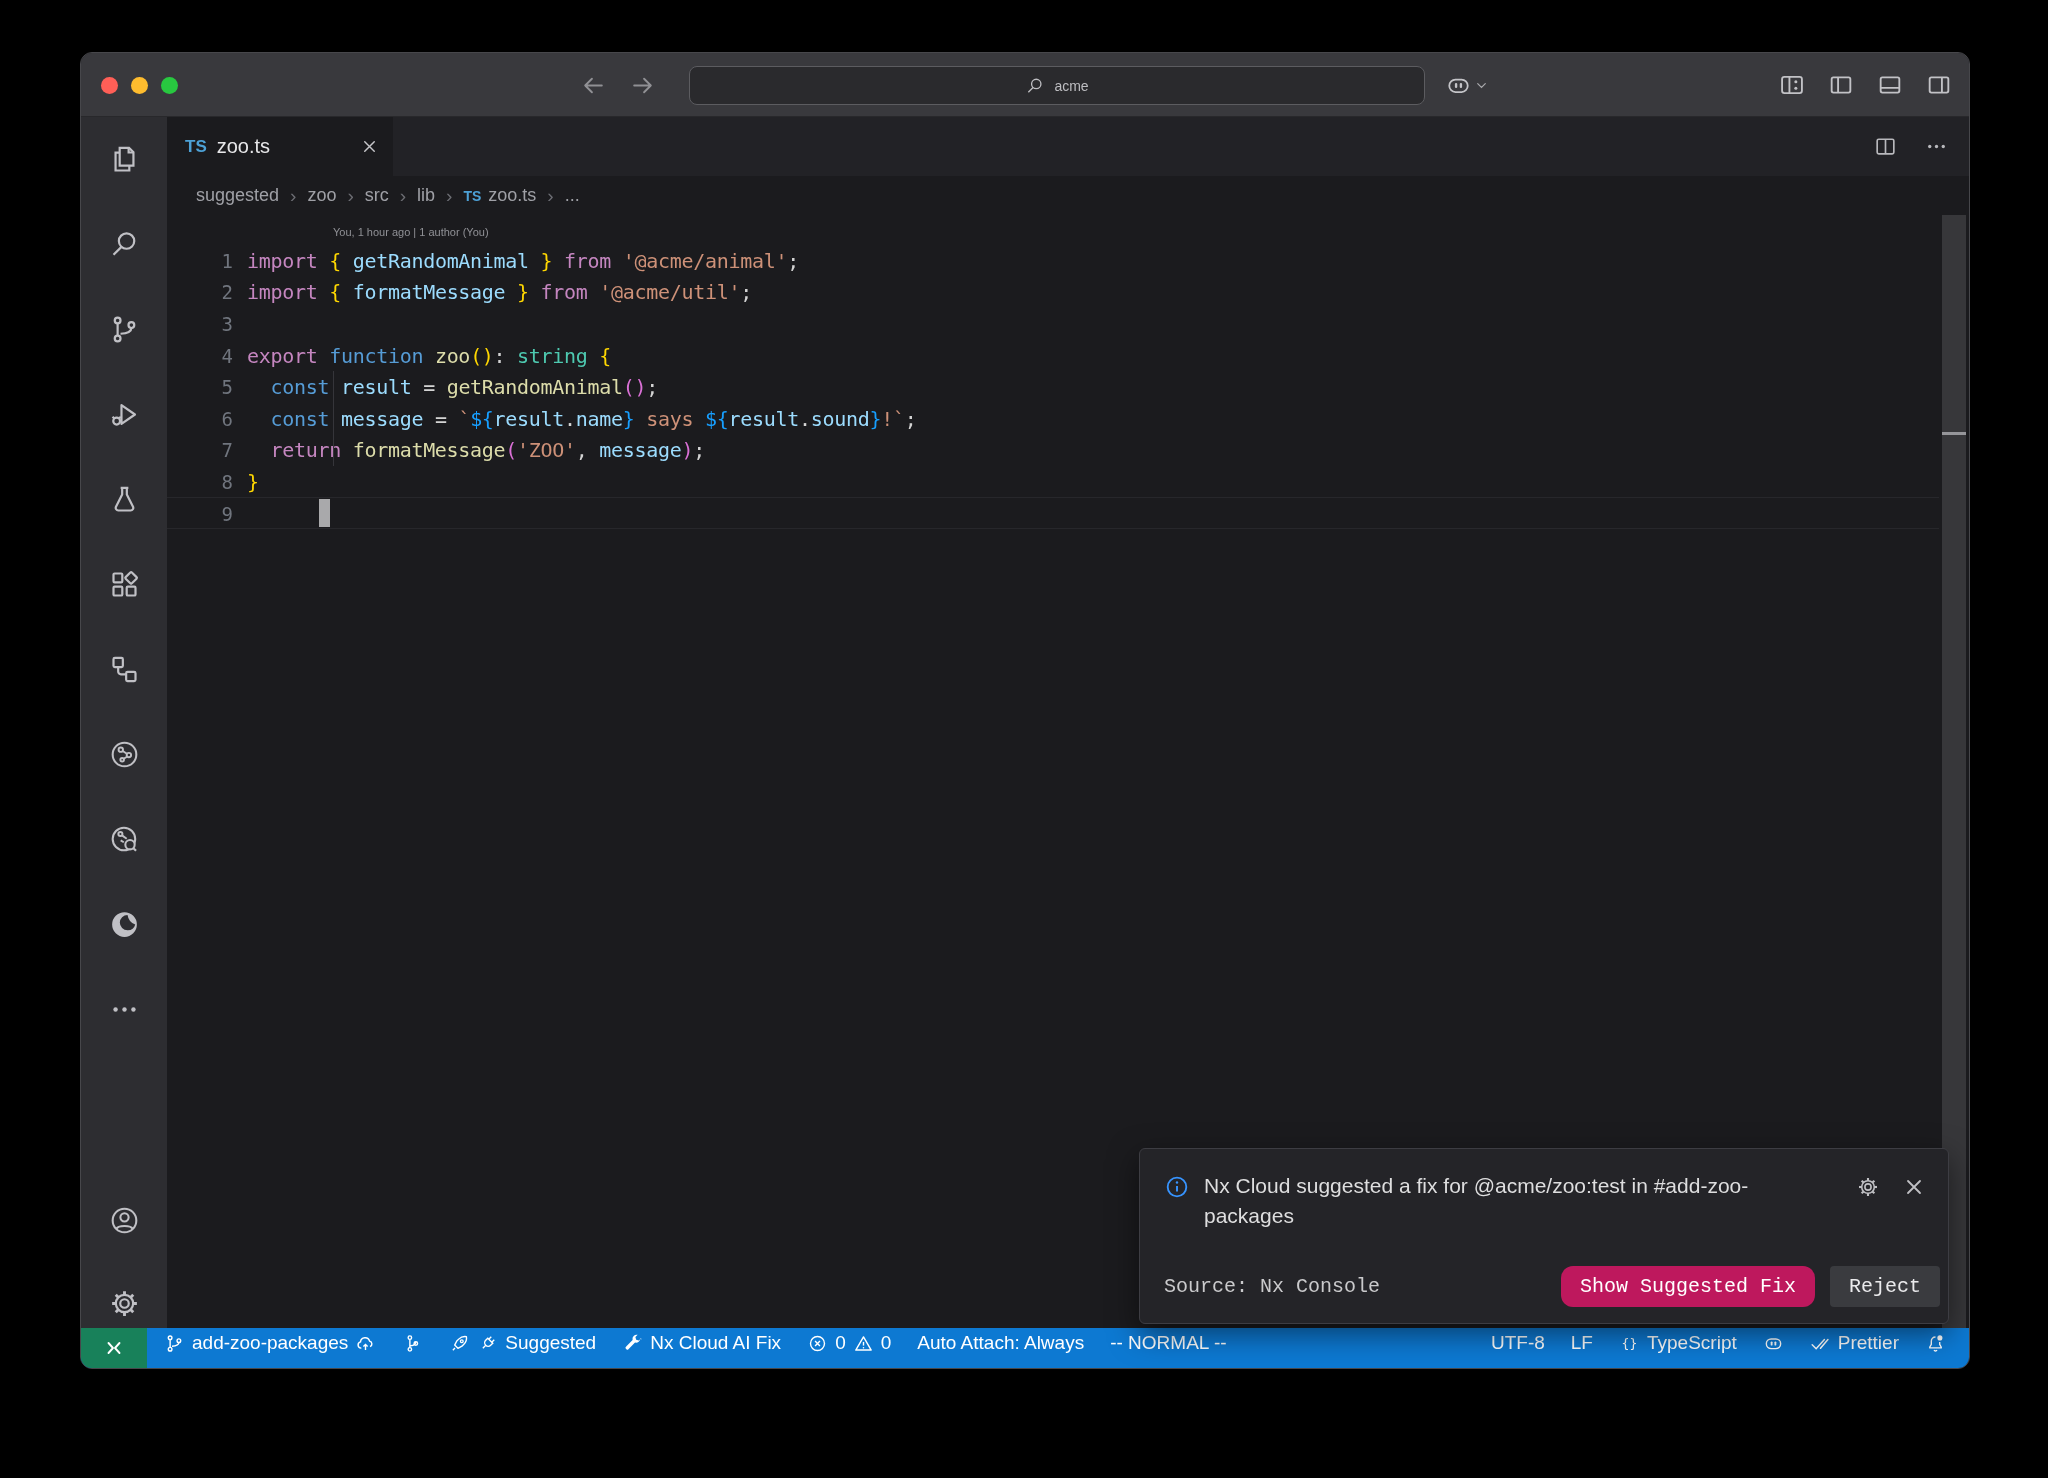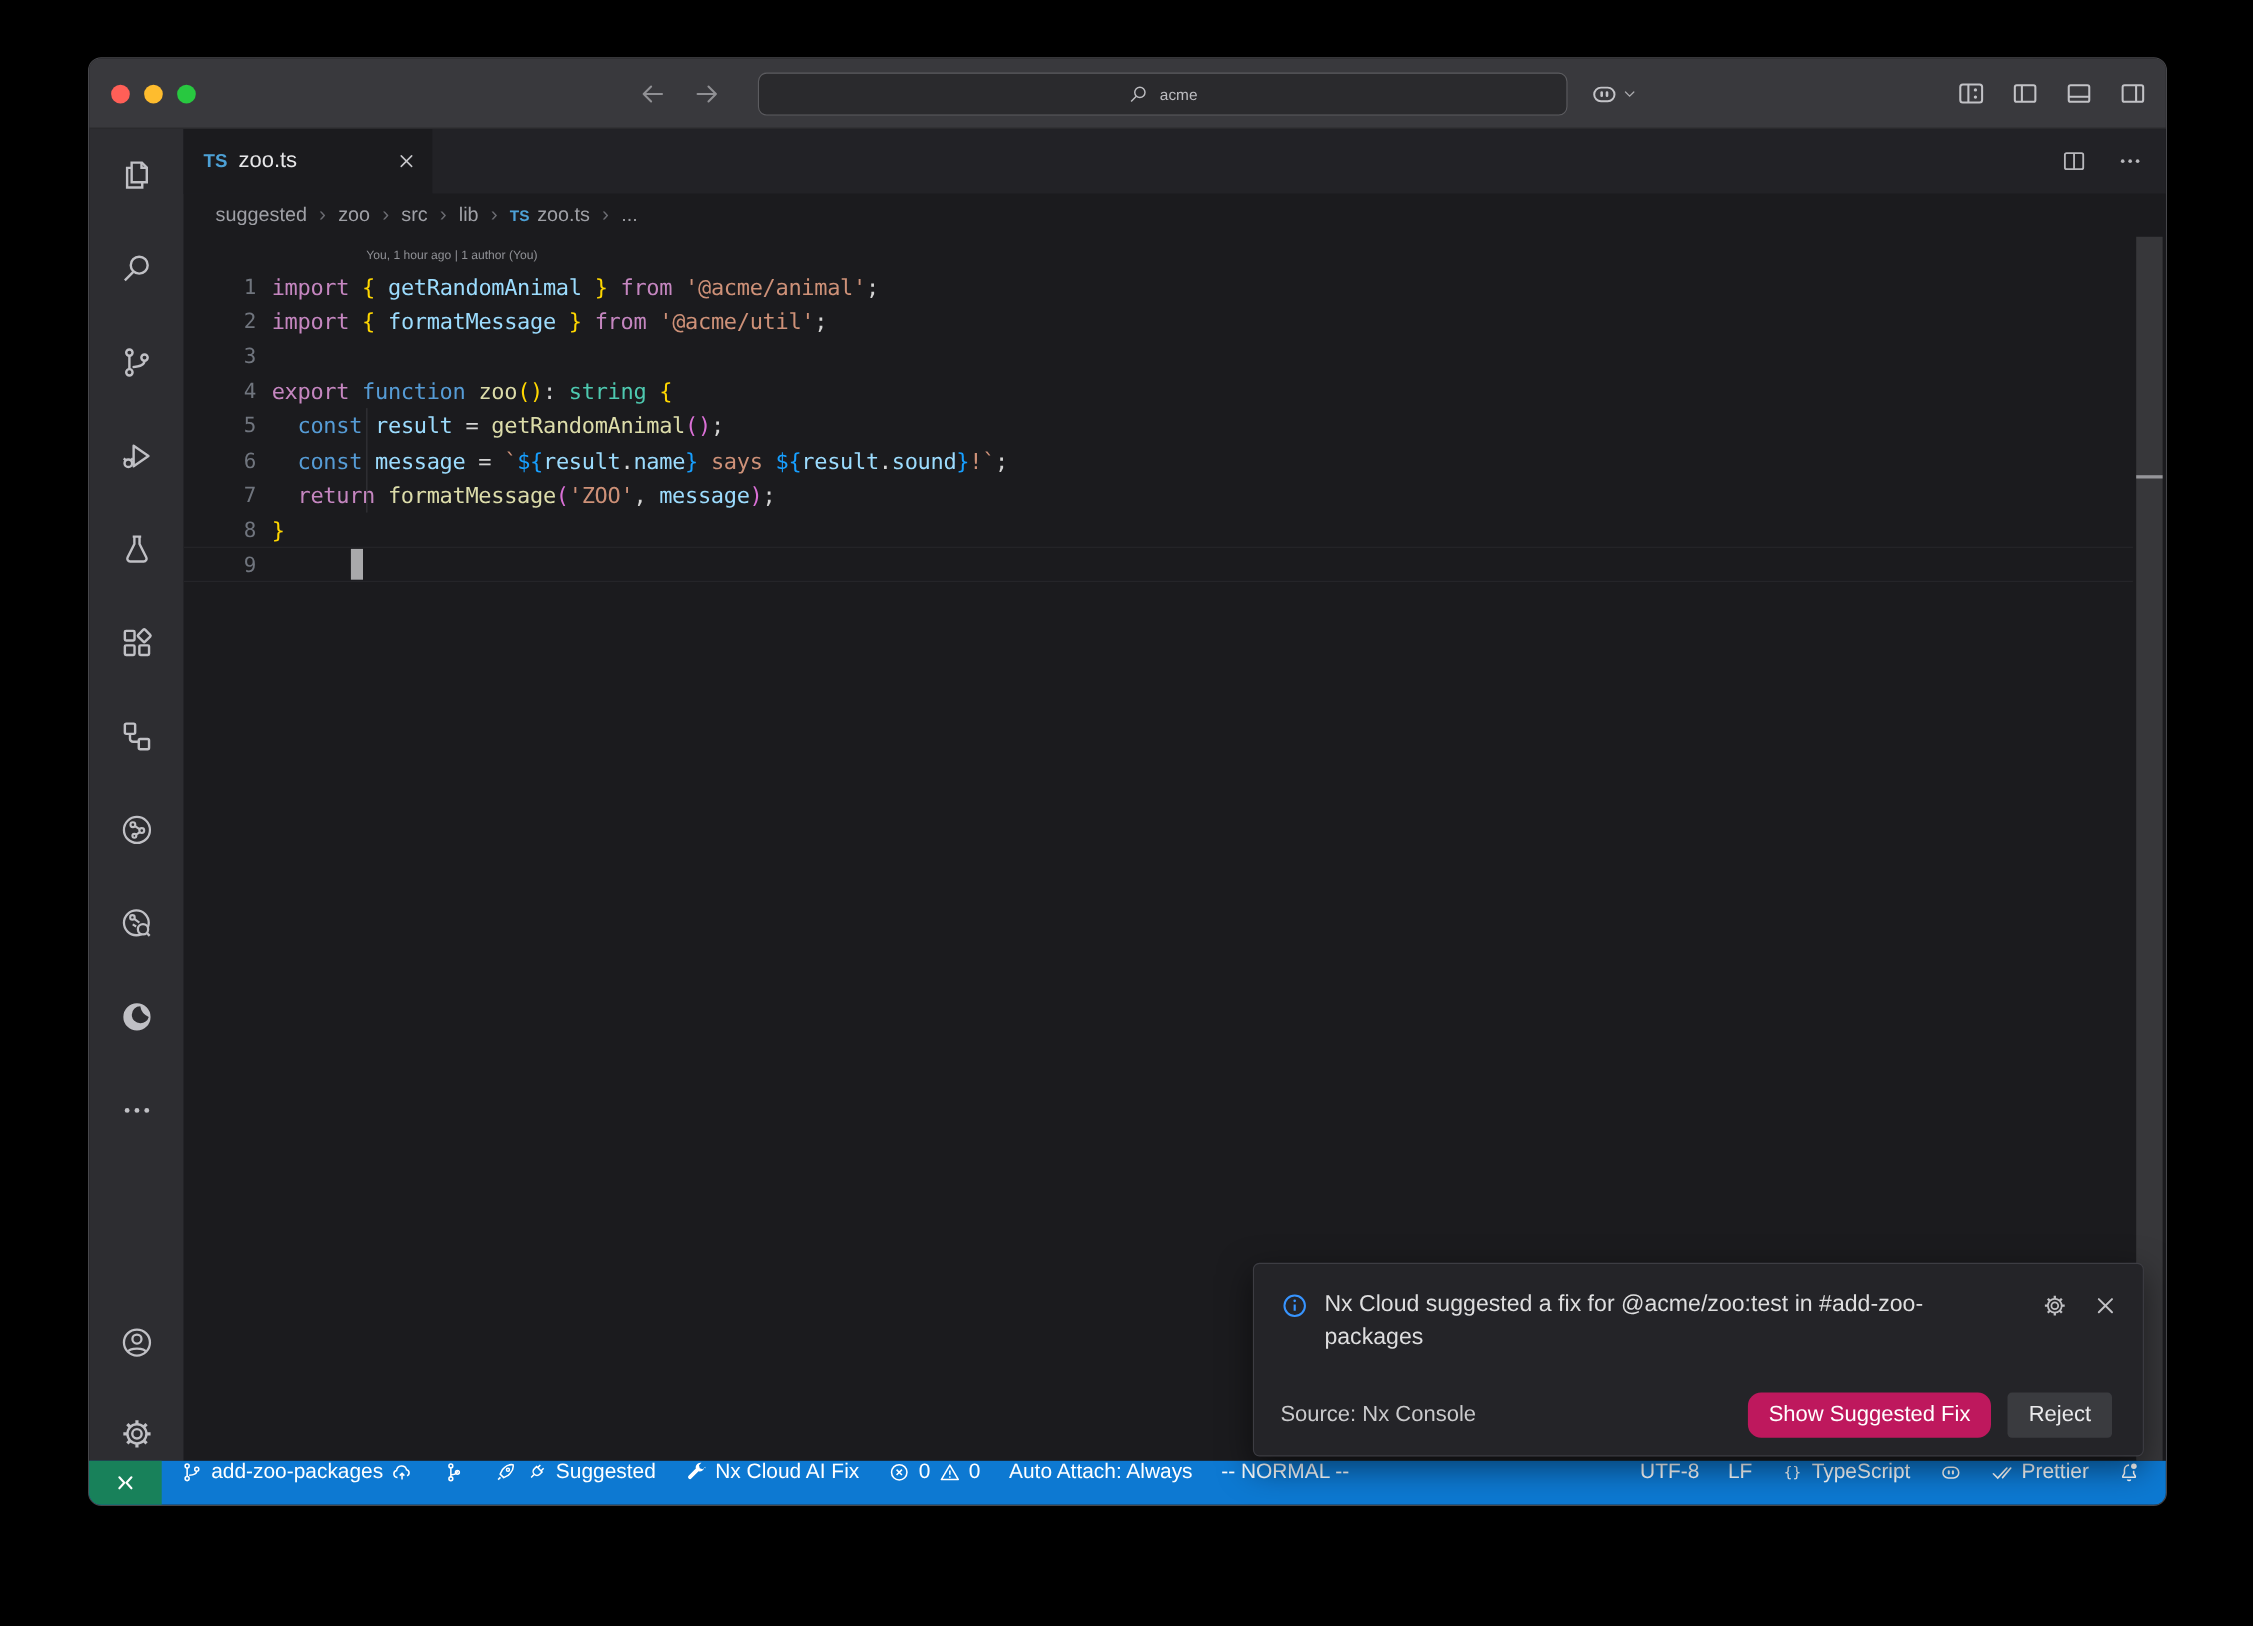--- a/index.html
+++ b/index.html
@@ -82,36 +82,36 @@
     height:3px; background:#96969a; }
 
   
   .statusbar { height:40px; flex:none; display:flex; align-items:stretch;
     font-size:19px; color:#fff; }
   .remote { width:66px; display:flex; align-items:center; justify-content:center; }
   .remote .icon { font-size:24px; }
   .status-left { display:flex; align-items:center; flex:1; min-width:0;
     padding-left:4px; }
   .status-right { display:flex; align-items:center; padding-right:10px; }
-  .status-item { display:flex; align-items:flex-start; gap:7px; padding:0 13px;
+  .status-item { display:flex; align-items:flex-end; gap:7px; padding:14px 13px;
     height:100%; white-space:nowrap; }
   .status-item .icon { font-size:21px; }
 
   
   .notification { position:absolute; right:20px; bottom:44px; width:810px;
     height:176px; background:#242428; border:1px solid #3d3d43; border-radius:6px;
     box-shadow:0 10px 30px rgba(0,0,0,.5); padding:22px 22px 18px 24px; }
   .notif-head { display:flex; gap:14px; align-items:flex-start; }
   .notif-icon { color:#3794ff; font-size:26px; margin-top:3px; }
   .notif-msg { color:#dededf; font-size:21px; line-height:1.45; width:590px; }
   .notif-tools { margin-left:auto; display:flex; gap:22px; color:#c0c0c4;
     align-items:center; padding-top:4px; }
   .notif-tools .icon { font-size:24px; }
-  .notif-foot { position:absolute; left:24px; right:28px; bottom:16px;
-    display:flex; align-items:center; }
+  .notif-foot { position:absolute; left:24px; right:8px; bottom:16px;
+    display:flex; align-items:center;font-family:Liberation Mono, monospace; }
   .notif-source { color:#cacacc; font-size:20px; }
   .notif-buttons { margin-left:auto; display:flex; gap:15px; }
   .btn { font-size:20px; padding:9px 19px; border-radius:4px; border:none;
     color:#fff; font-family:inherit; cursor:pointer; }
   .btn.secondary { background:#3a3b3f; color:#eaeaec; }
 </style>
 </head>
 <body>
 
 <svg width="0" height="0" style="position:absolute" aria-hidden="true">

